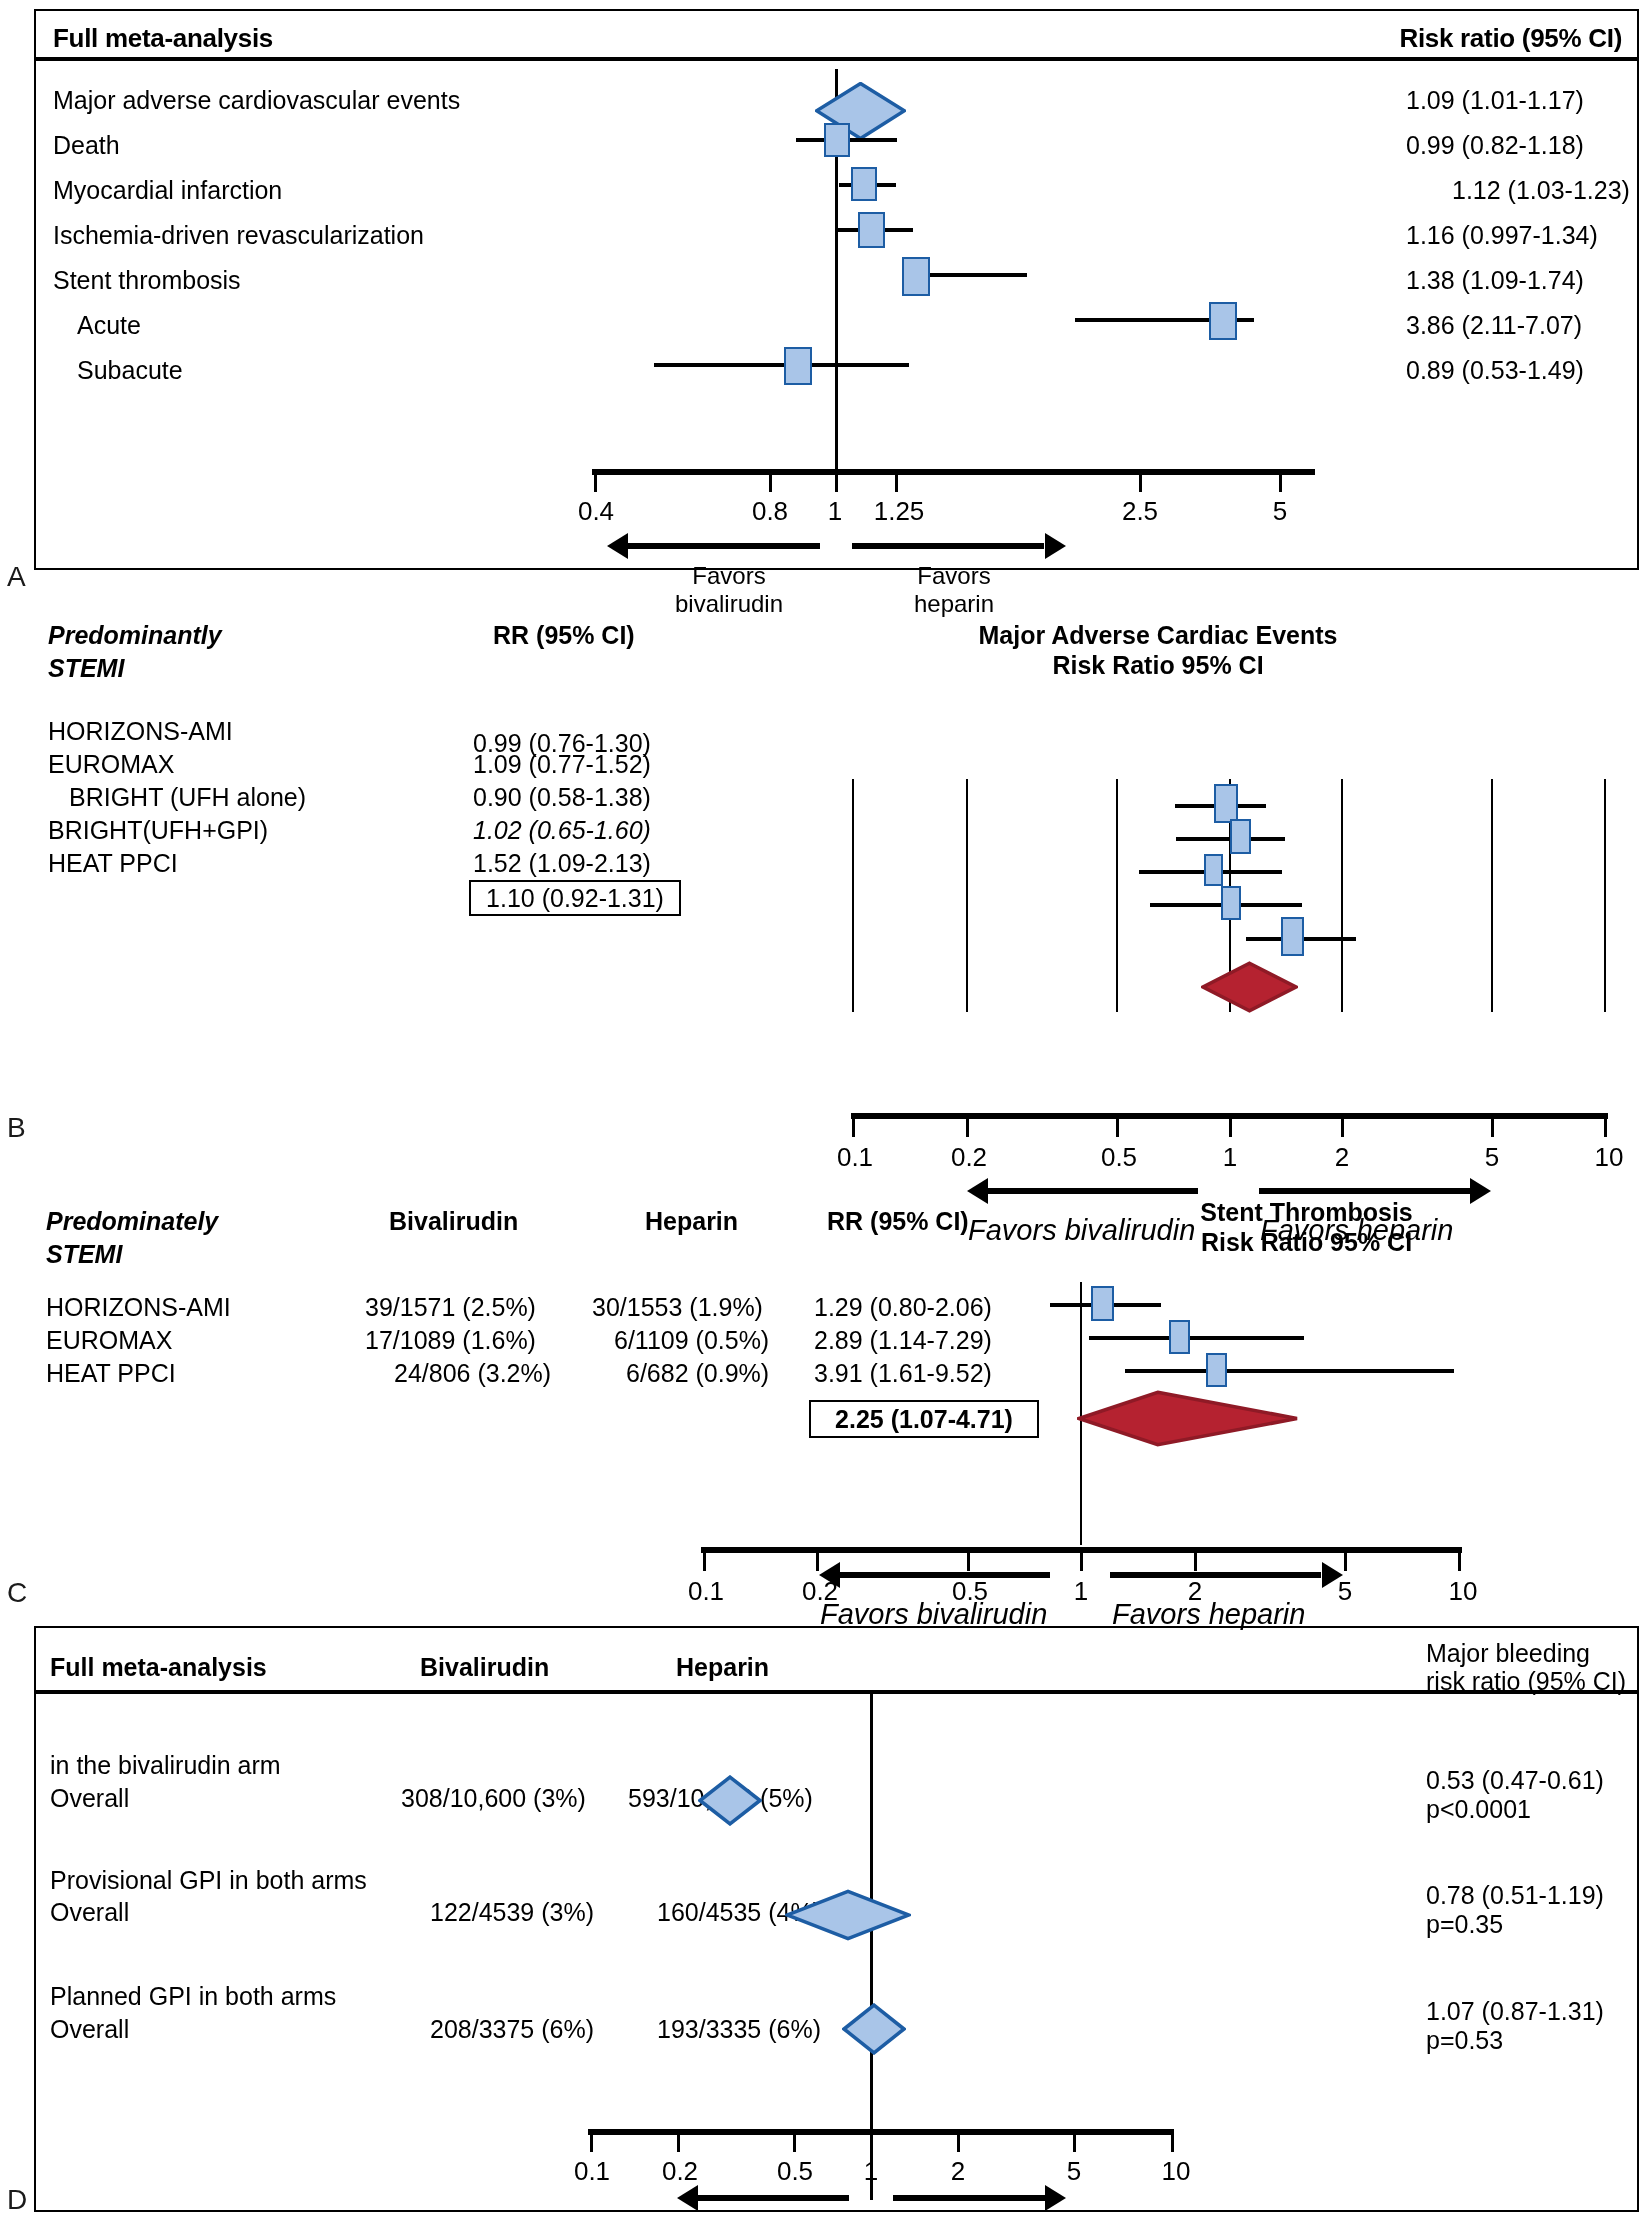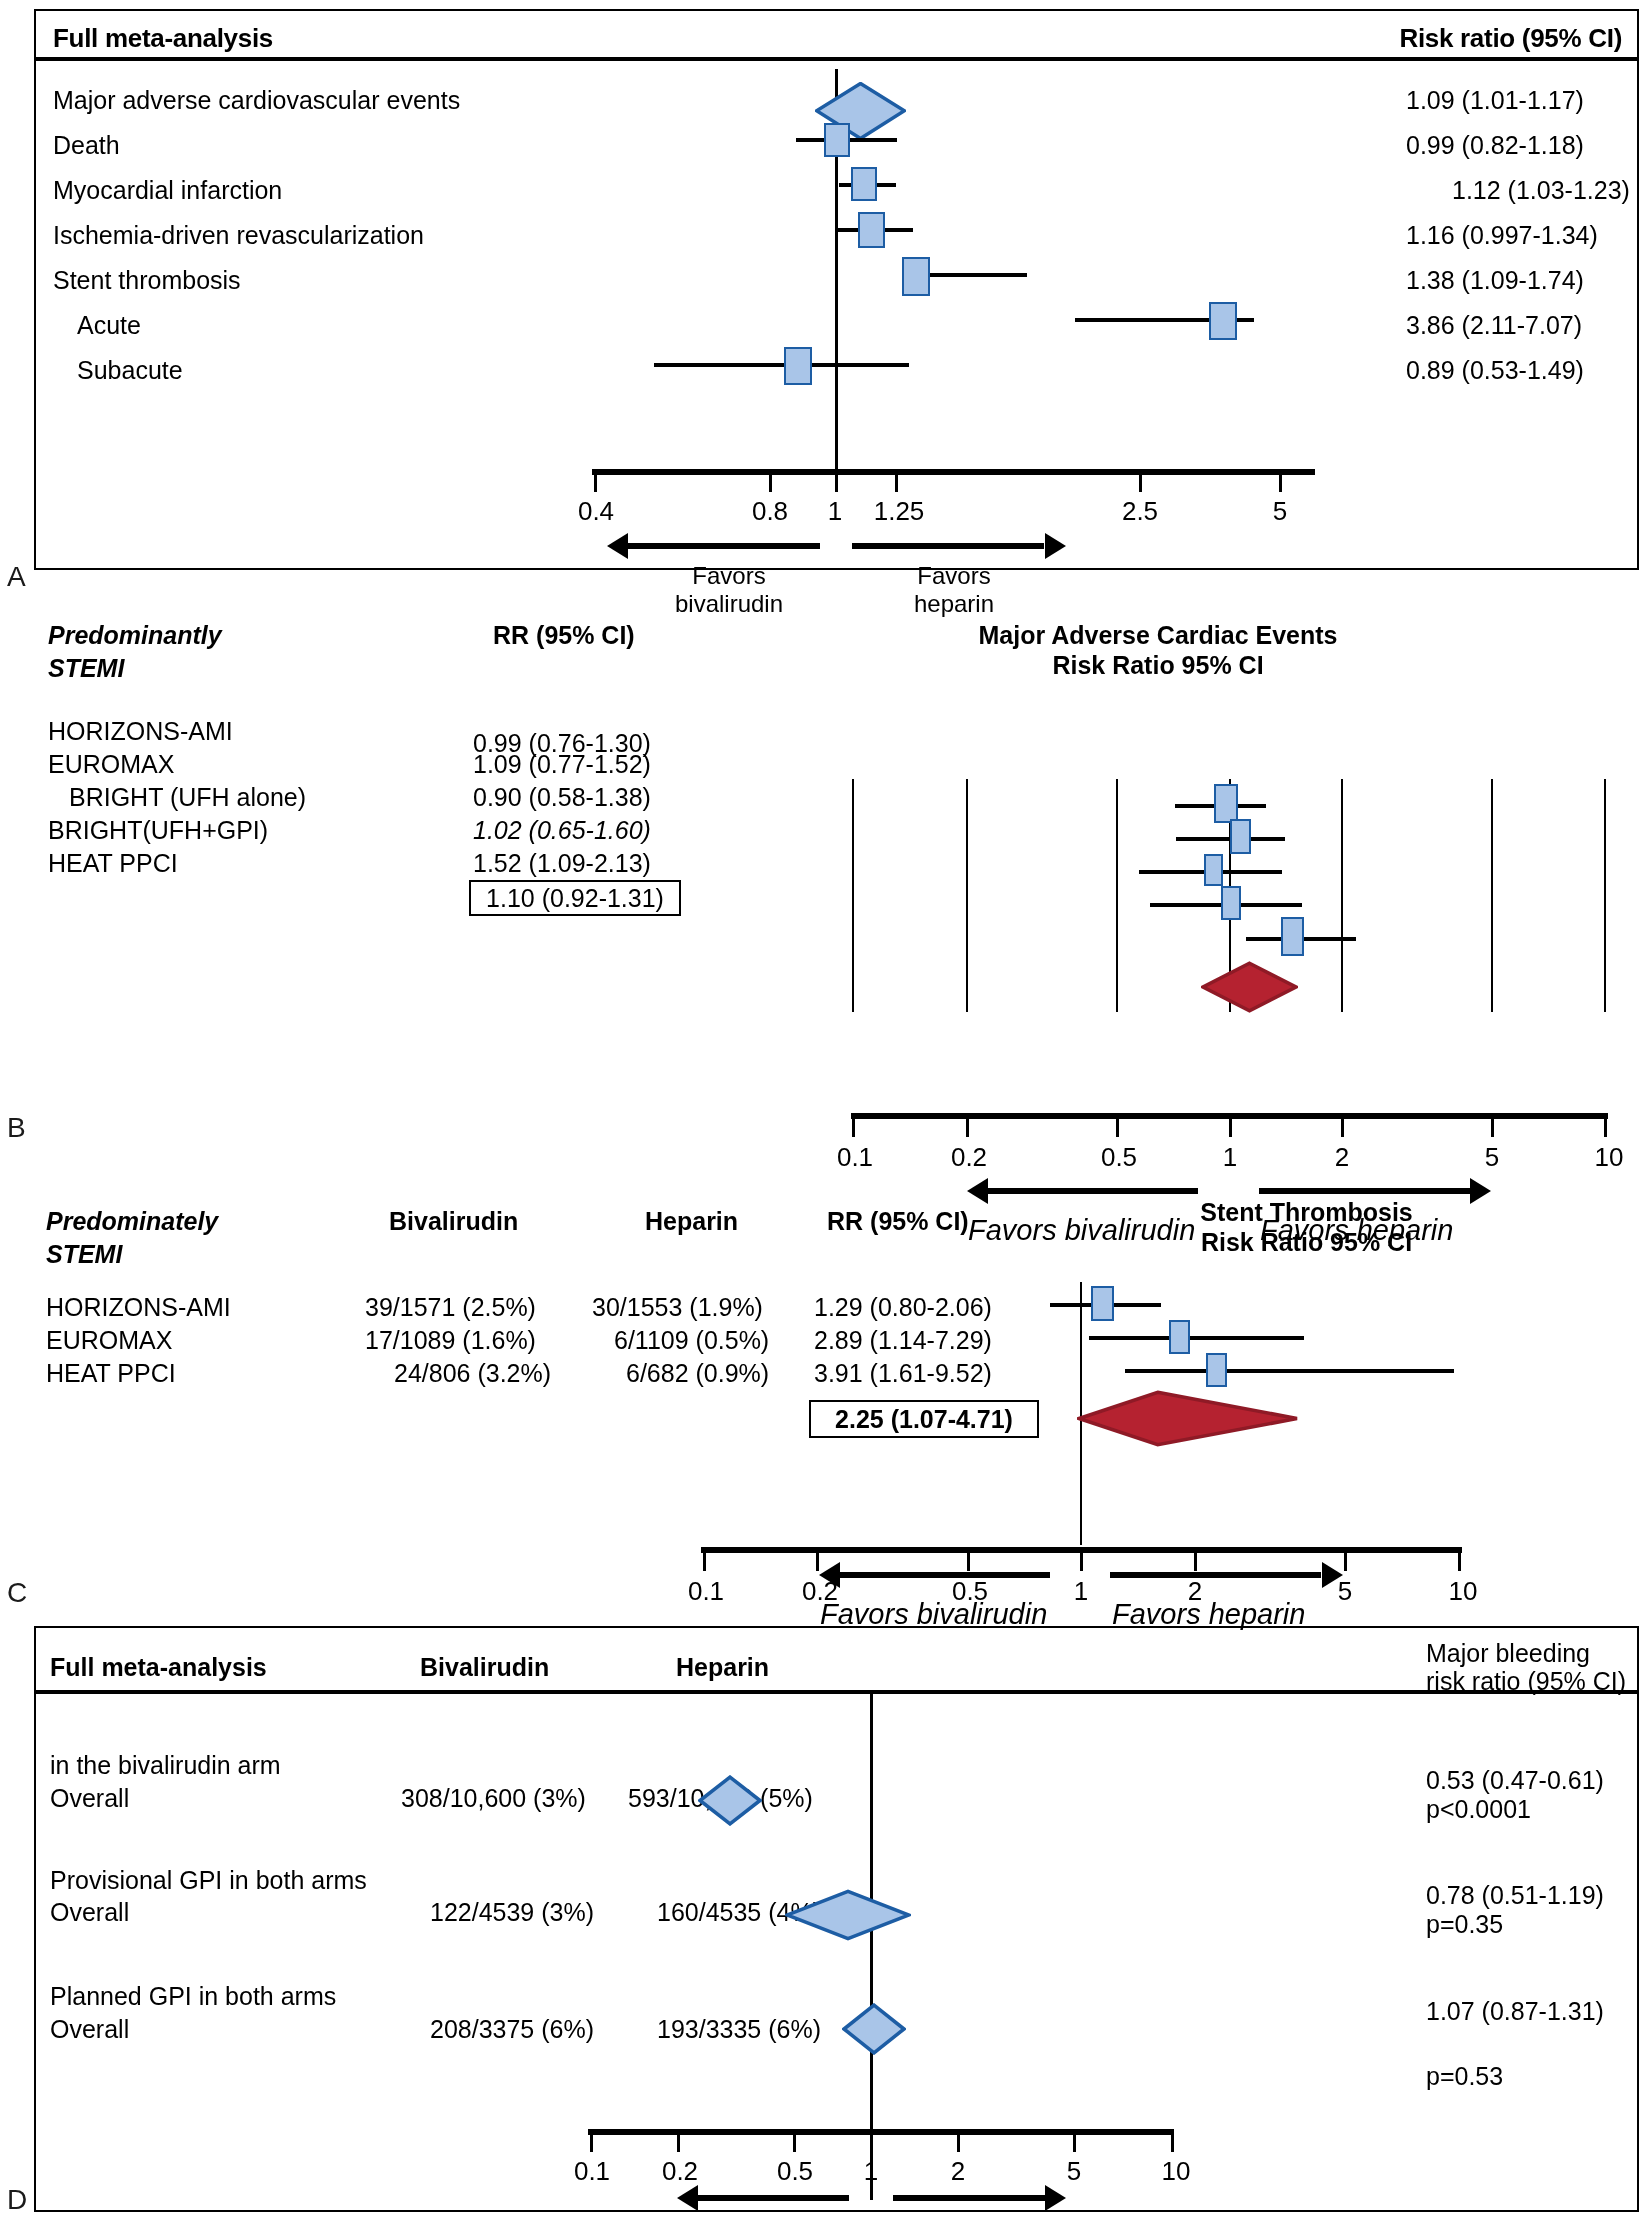--- a/index.html
+++ b/index.html
@@ -311,21 +311,21 @@
   <div class="plain-txt" style="left:1390px; top:282px;">p=0.35</div>
   <svg class="blue-diamond" style="left:749px; top:261px;" width="126" height="52" viewBox="0 0 250 102">
     <polygon points="125,4 246,51 125,98 4,51" fill="#a9c5e8" stroke="#1d5da4" stroke-width="7"></polygon>
   </svg>
 
   <div class="plain-txt" style="left:14px; top:354px;">Planned GPI in both arms</div>
   <div class="plain-txt" style="left:14px; top:387px;">Overall</div>
   <div class="plain-txt" style="left:394px; top:387px;">208/3375 (6%)</div>
   <div class="plain-txt" style="left:621px; top:387px;">193/3335 (6%)</div>
   <div class="plain-txt" style="left:1390px; top:369px;">1.07 (0.87-1.31)</div>
-  <div class="plain-txt" style="left:1390px; top:398px;margin-top:36px;">p=0.53</div>
+  <div class="plain-txt" style="left:1390px; top:398px;">p=0.53</div>
   <svg class="blue-diamond" style="left:806px; top:375px;" width="64" height="52" viewBox="0 0 126 102">
     <polygon points="63,4 122,51 63,98 4,51" fill="#a9c5e8" stroke="#1d5da4" stroke-width="7"></polygon>
   </svg>
 
   <div class="ax-line" style="left:552px; top:501px; width:586px; height:5.6px;"></div>
   <div class="ax-line" style="left:554px; top:505px; width:3px; height:19px;"></div>
   <div class="ax-line" style="left:641px; top:505px; width:3px; height:19px;"></div>
   <div class="ax-line" style="left:757px; top:505px; width:3px; height:19px;"></div>
   <div class="ax-line" style="left:834px; top:505px; width:3px; height:19px;"></div>
   <div class="ax-line" style="left:921px; top:505px; width:3px; height:19px;"></div>

